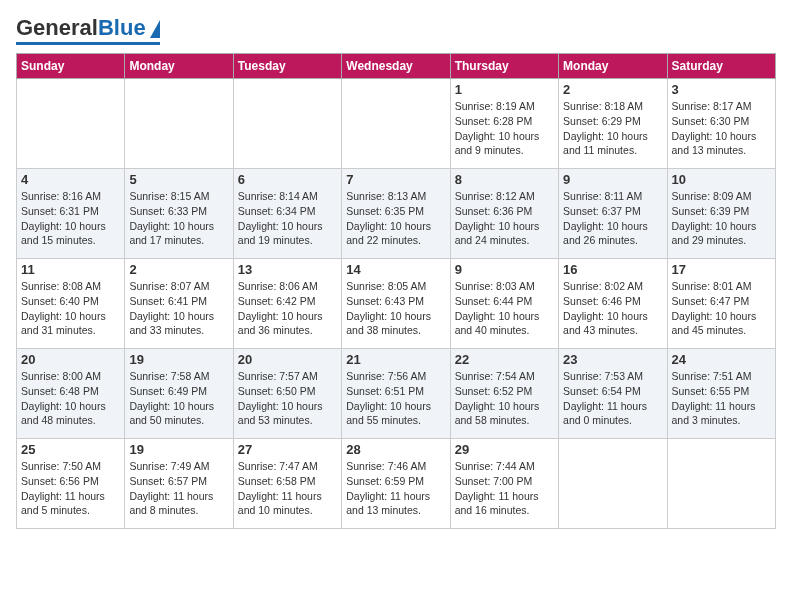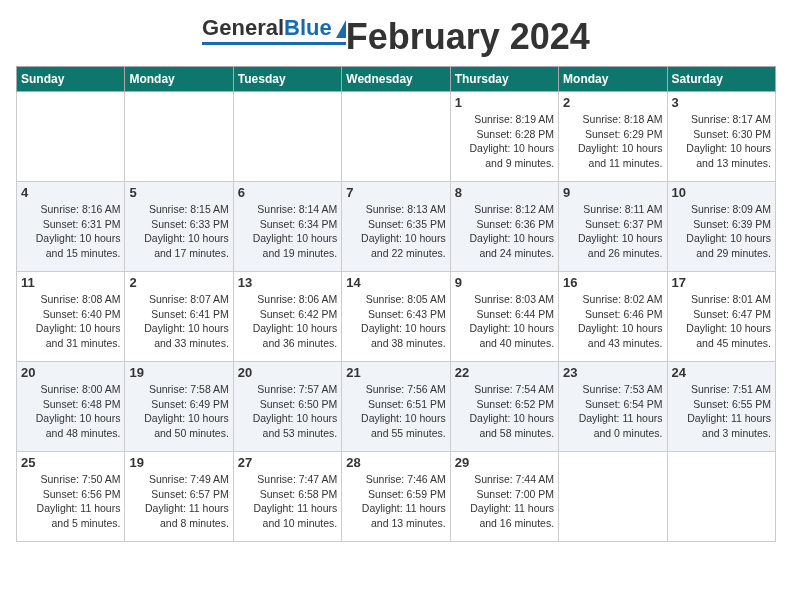--- a/index.html
+++ b/index.html
@@ -5,21 +5,21 @@
     * { box-sizing: border-box; margin: 0; padding: 0; }
     body {
       font-family: Arial, sans-serif;
       background: #fff;
       width: 792px;
       min-height: 612px;
       padding: 16px;
     }
     .header {
       display: flex;
-      justify-content: center;
+      justify-content: flex-start;
       align-items: flex-start;
       margin-bottom: 8px;
     }
     .logo {
       display: flex;
       flex-direction: column;
       align-items: flex-start;
     }
     .logo-text {
       font-size: 22px;
@@ -45,21 +45,21 @@
     .location-title {
       font-size: 16px;
       color: #333;
     }
     .calendar {
       width: 100%;
       border-collapse: collapse;
       font-size: 11px;
     }
     .calendar th {
-      background: #0f766e;
+      background: #be185d;
       color: #fff;
       padding: 5px 4px;
       text-align: left;
       font-size: 12px;
       border: 1px solid #aaa;
     }
     .calendar td {
       border: 1px solid #ccc;
       vertical-align: top;
       padding: 3px 4px;
@@ -71,41 +71,39 @@
       font-weight: bold;
       font-size: 13px;
       color: #333;
       display: block;
       margin-bottom: 2px;
     }
     .day-info {
       color: #333;
       font-size: 10.5px;
       line-height: 1.4;
-      text-align: right;
     }
     .empty { background: #f9f9f9; }
     .row-bg-white td { background: #fff; }
     .row-bg-light td { background: #f0f4f8; }
   </style>
 </head>
 <body>
 
 <div class="header">
   <div class="logo">
     <div style="display:flex; align-items:center;">
       <span class="logo-text">
         <span style="color:#333;">General</span><span class="blue" style="color:#1a6ab1;">Blue</span>
       </span>
       <span style="display:inline-block; width:0; height:0; border-left:10px solid transparent; border-right:0px solid transparent; border-bottom:18px solid #1a6ab1; margin-left:4px; margin-bottom:-2px;"></span>
     </div>
     <div class="logo-line"></div>
   </div>
   <div class="title-block">
-    <div class="month-title">February 2024</div>
   </div>
 </div>
 
 <table class="calendar">
   <thead>
     <tr>
     <th>Sunday</th>
         <th>Monday</th>
         <th>Tuesday</th>
         <th>Wednesday</th>

